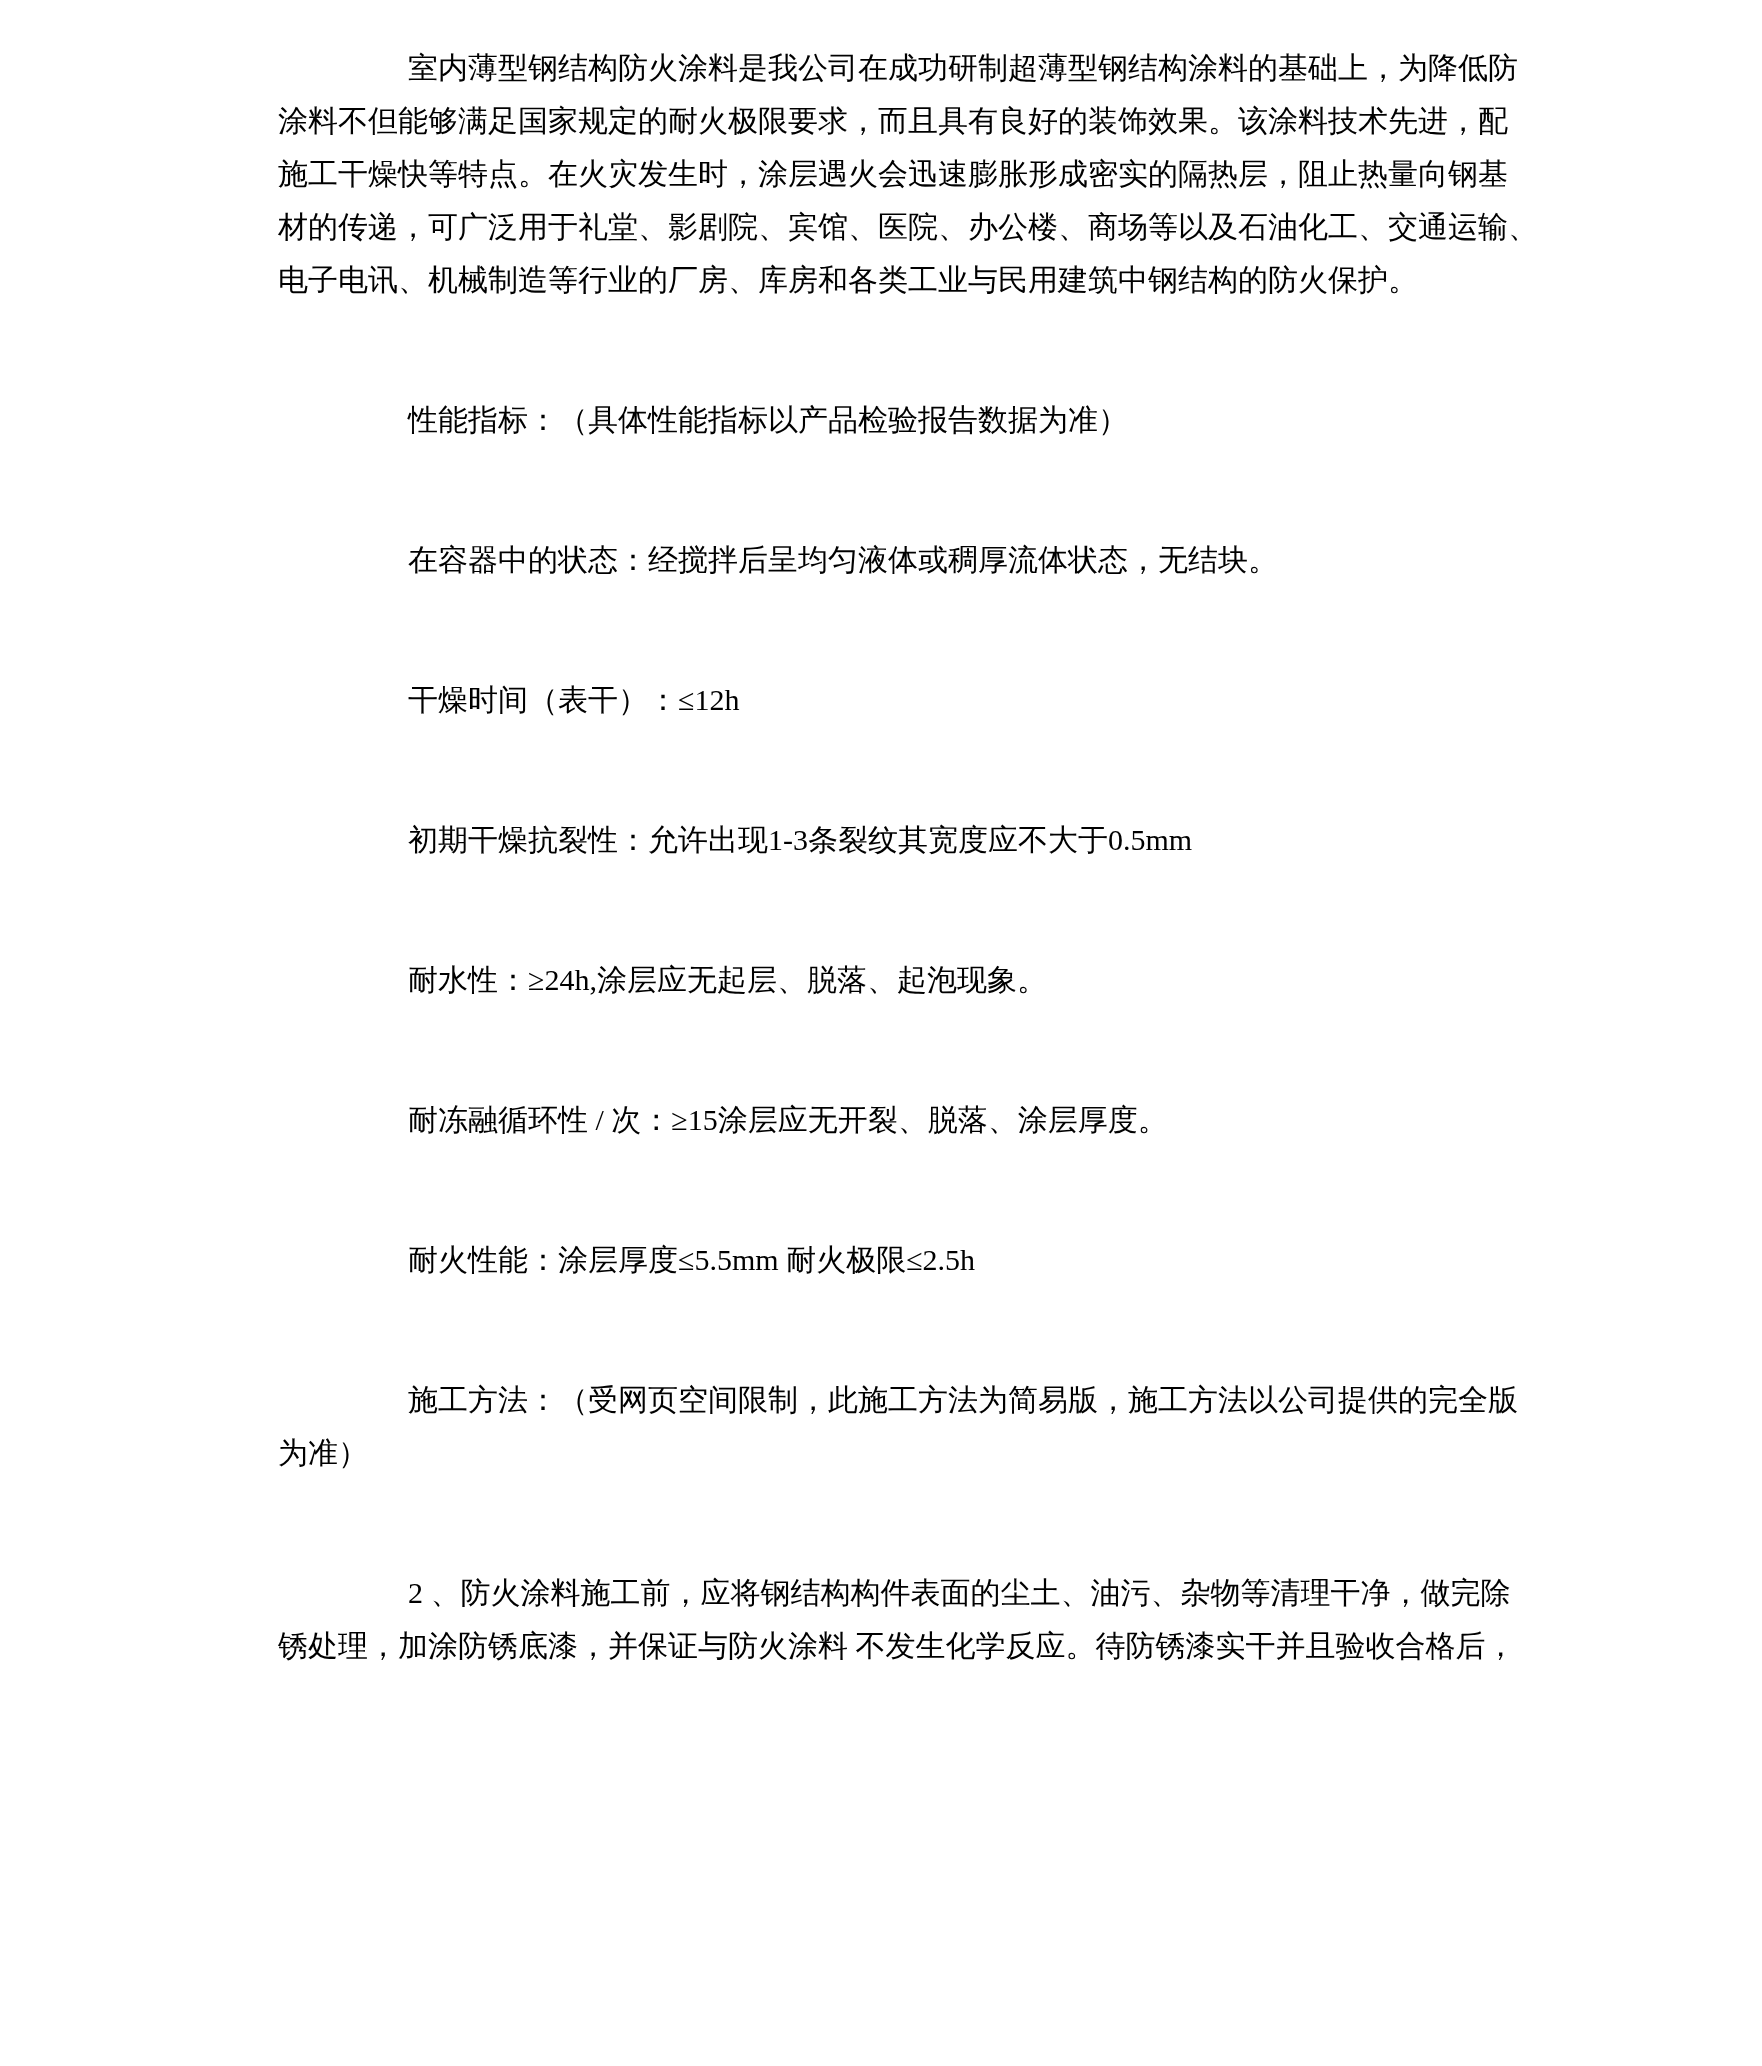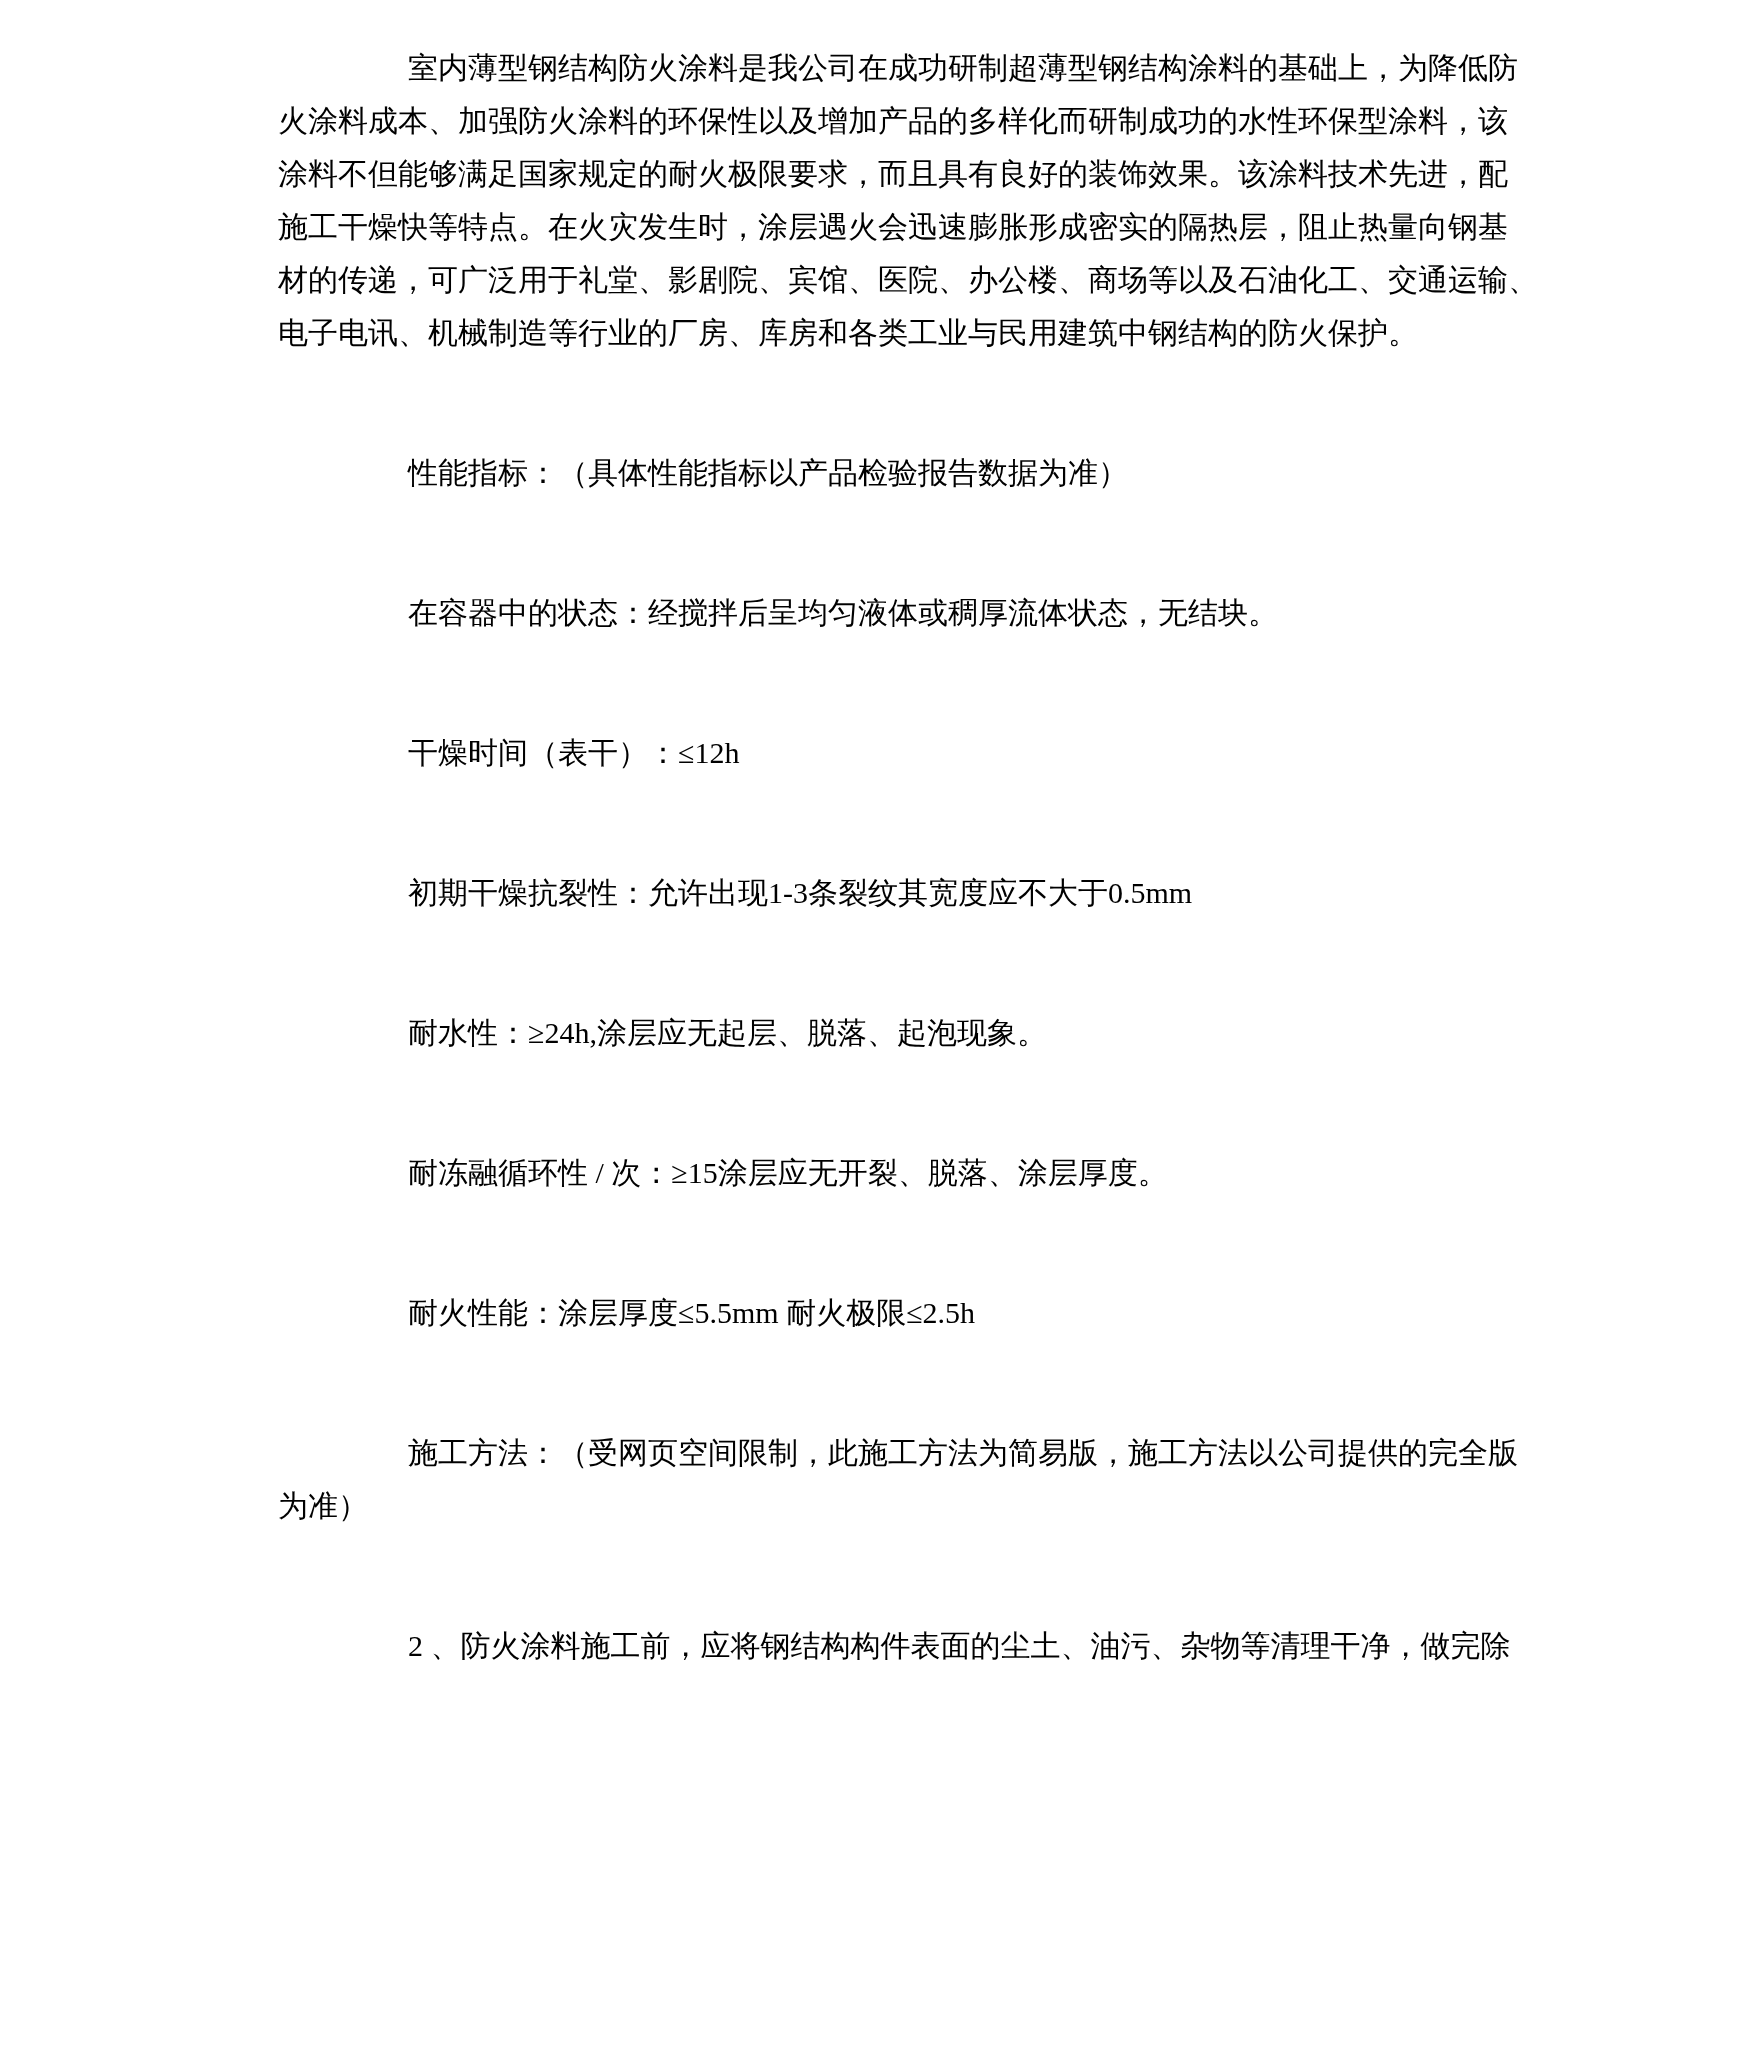--- a/index.html
+++ b/index.html
@@ -35,21 +35,20 @@
     text-indent: 130px;
   }
 </style>
 </head>
 <body>
 
 <main class="page">
 
   <div class="para">
     <div class="line indent">室内薄型钢结构防火涂料是我公司在成功研制超薄型钢结构涂料的基础上，为降低防</div>
-    <div class="line">火涂料成本、加强防火涂料的环保性以及增加产品的多样化而研制成功的水性环保型涂料，该</div>
     <div class="line">涂料不但能够满足国家规定的耐火极限要求，而且具有良好的装饰效果。该涂料技术先进，配</div>
     <div class="line">施工干燥快等特点。在火灾发生时，涂层遇火会迅速膨胀形成密实的隔热层，阻止热量向钢基</div>
     <div class="line">材的传递，可广泛用于礼堂、影剧院、宾馆、医院、办公楼、商场等以及石油化工、交通运输、</div>
     <div class="line">电子电讯、机械制造等行业的厂房、库房和各类工业与民用建筑中钢结构的防火保护。</div>
   </div>
 
   <div class="para">
     <div class="line indent">性能指标：（具体性能指标以产品检验报告数据为准）</div>
   </div>
 
@@ -78,17 +77,18 @@
   </div>
 
   <div class="para">
     <div class="line indent">施工方法：（受网页空间限制，此施工方法为简易版，施工方法以公司提供的完全版</div>
     <div class="line">为准）</div>
   </div>
 
 
   <div class="para">
     <div class="line indent">2 、防火涂料施工前，应将钢结构构件表面的尘土、油污、杂物等清理干净，做完除</div>
+    <div class="line">锈处理，加涂防锈底漆，并保证与防火涂料 不发生化学反应。待防锈漆实干并且验收合格后，</div>
     <div class="line">方可进行防火涂料的施工。</div>
   </div>
 
 </main>
 
 
 </body></html>

